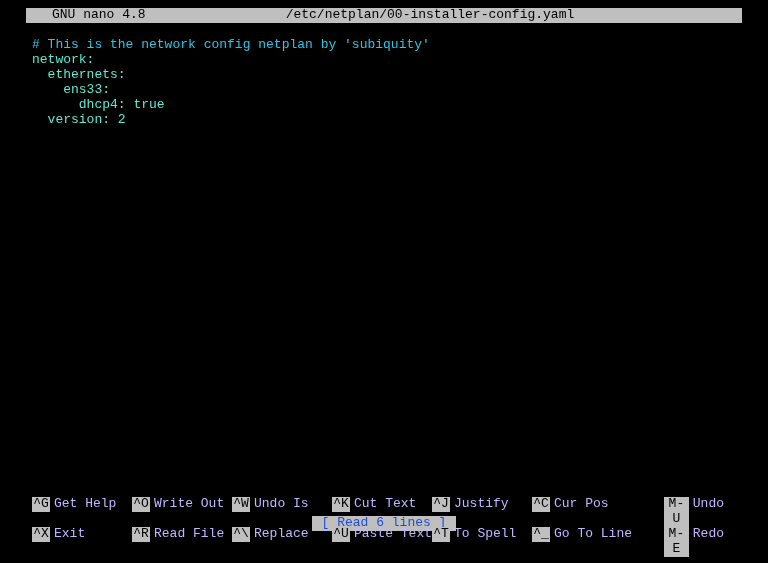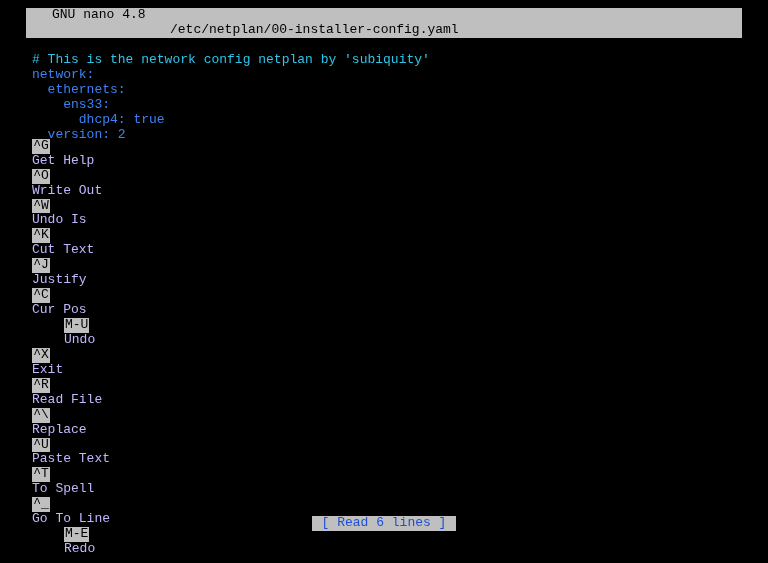--- a/index.html
+++ b/index.html
@@ -1,19 +1,18 @@
 <!DOCTYPE html>
 <html><head>
   <meta charset="utf-8">
   <style>
     * {
       margin: 0;
       padding: 0;
       box-sizing: border-box;
-      flex-direction: column;
     }
     body {
       background: #000;
       width: 768px;
       height: 563px;
       font-family: 'Courier New', monospace;
       font-size: 13px;
       line-height: 1.15;
       color: #bfbfbf;
       overflow: hidden;
@@ -36,21 +35,21 @@
       padding-left: 140px;
     }
     .editor-area {
       padding: 0 32px;
       white-space: pre;
     }
     .comment {
       color: #2ec5e8;
     }
     .content-line {
-      color: #3b82f6;
+      color: #5eead4;
     }
     .status-bar {
       position: absolute;
       bottom: 32px;
       left: 0;
       width: 100%;
       text-align: center;
     }
     .status-box {
       background: #bfbfbf;

